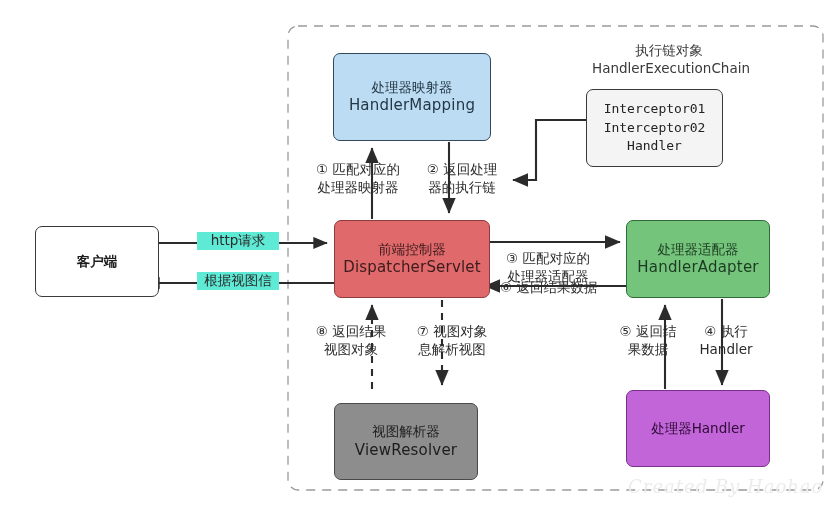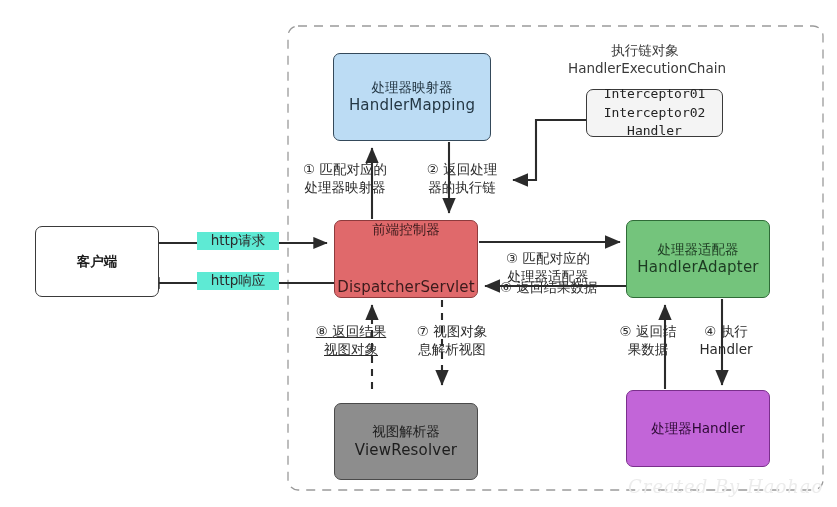--- a/index.html
+++ b/index.html
@@ -162,59 +162,59 @@
 
   <div class="node n-client" style="left:35px; top:226px; width:124px; height:71px;font-weight:bold;">
     <span class="l1 cn">客户端</span>
   </div>
 
   <div class="node n-mapping" style="left:333px; top:53px; width:158px; height:88px;">
     <span class="l1 cn">处理器映射器</span>
     <span class="l2 en">HandlerMapping</span>
   </div>
 
-  <div class="node n-dispatcher" style="left:334px; top:220px; width:144px; height:78px;justify-content:space-between;">
+  <div class="node n-dispatcher" style="left:334px; top:220px; width:156px; height:78px;">
     <span class="l1 cn">前端控制器</span>
     <span class="l2 en">DispatcherServlet</span>
   </div>
 
   <div class="node n-adapter" style="left:626px; top:220px; width:144px; height:78px;">
     <span class="l1 cn">处理器适配器</span>
     <span class="l2 en">HandlerAdapter</span>
   </div>
 
   <div class="node n-viewresolver" style="left:334px; top:390px; width:144px; height:77px;margin-top:13px;">
     <span class="l1 cn">视图解析器</span>
     <span class="l2 en">ViewResolver</span>
   </div>
 
   <div class="node n-handler" style="left:626px; top:390px; width:144px; height:77px;">
     <span class="l1 cn">处理器Handler</span>
   </div>
 
-  <div class="node n-chain" style="left:586px; top:89px; width:137px; height:48px;">
+  <div class="node n-chain" style="left:586px; top:89px; width:137px; height:78px;">
     <span class="l1 mono">Interceptor01</span>
     <span class="l1 mono">Interceptor02</span>
     <span class="l1 mono">Handler</span>
   </div>
 
-  <div class="caption" style="left:568px; top:42px; width:154px;">
+  <div class="caption" style="left:592px; top:42px; width:154px;">
     <span>执行链对象</span><br>
     <span>HandlerExecutionChain</span>
   </div>
 
   <div class="edge-label center lbl-http" style="left:197px; top:232px; width:76px;">
     <span>http请求</span>
   </div>
 
   <div class="edge-label center lbl-http" style="left:197px; top:272px; width:76px;">
-    <span>http响应</span>
-  </div>
-
-  <div class="edge-label center" style="left:293px; top:161px; width:104px;">
+    <span>根据视图信</span>
+  </div>
+
+  <div class="edge-label center" style="left:306px; top:161px; width:104px;">
     <span>
       <span>①</span>
       <span>匹配对应的</span>
     </span><br>
     <span>处理器映射器</span>
   </div>
 
   <div class="edge-label center" style="left:414px; top:161px; width:96px;">
     <span>
       <span>②</span>
@@ -253,21 +253,21 @@
   </div>
 
   <div class="edge-label center" style="left:400px; top:323px; width:104px;">
     <span>
       <span>⑦</span>
       <span>视图对象</span>
     </span><br>
     <span>息解析视图</span>
   </div>
 
-  <div class="edge-label center" style="left:304px; top:323px; width:94px;text-decoration:underline;">
+  <div class="edge-label center" style="left:304px; top:323px; width:94px;">
     <span>
       <span>⑧</span>
       <span>返回结果</span>
     </span><br>
     <span>视图对象</span>
   </div>
 
   <div class="watermark" style="left:628px; top:476px;">Created By Haohao</div>
 
 </div>

